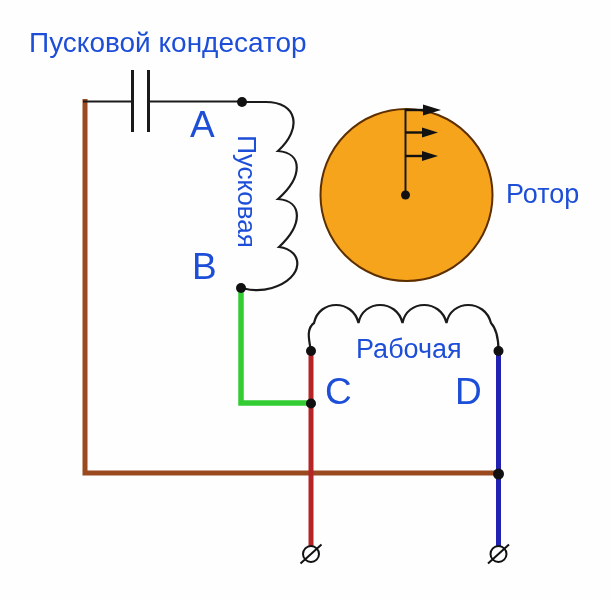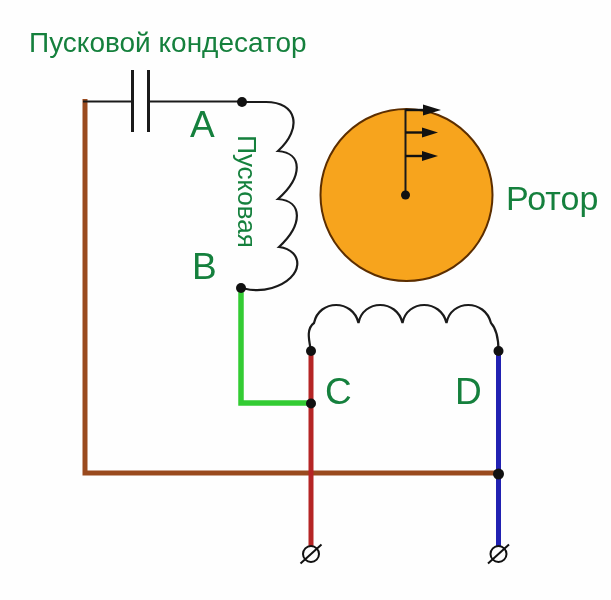--- a/index.html
+++ b/index.html
@@ -1,24 +1,24 @@
 <!DOCTYPE html>
 <html><head>
 <meta charset="utf-8">
 <style>
   html,body{margin:0;padding:0;background:#ffffff;}
   .stage{
     position:relative;width:611px;height:600px;background:#fefefe;
-    font-family:"Liberation Sans", sans-serif;color:#15803d;overflow:hidden;
+    font-family:"Liberation Sans", sans-serif;color:#1d4ed8;overflow:hidden;
   }
   .stage svg{position:absolute;left:0;top:0;}
   .label{position:absolute;white-space:nowrap;line-height:1.1;}
   .title{font-size:28px;}
   .big{font-size:37px;}
-  .med{font-size:34px;}
+  .med{font-size:27px;}
   .vertical{
     width:116px;height:29px;line-height:29px;text-align:center;
     transform:rotate(90deg);transform-origin:center center;font-size:26px;
   }
 </style>
 </head>
 <body>
 
 <div class="stage">
 
@@ -83,15 +83,16 @@
   <div class="label big" style="left:192px;top:247px;">B</div>
 
   <div class="label big" style="left:325px;top:372px;">C</div>
 
   <div class="label big" style="left:455px;top:372px;">D</div>
 
   <div class="label vertical" style="left:188px;top:177px;">Пусковая</div>
 
   <div class="label med" style="left:506px;top:180px;">Ротор</div>
 
+  <div class="label med" style="left:356px;top:335px;">Рабочая</div>
 
 
 </div>
 
 </body></html>

